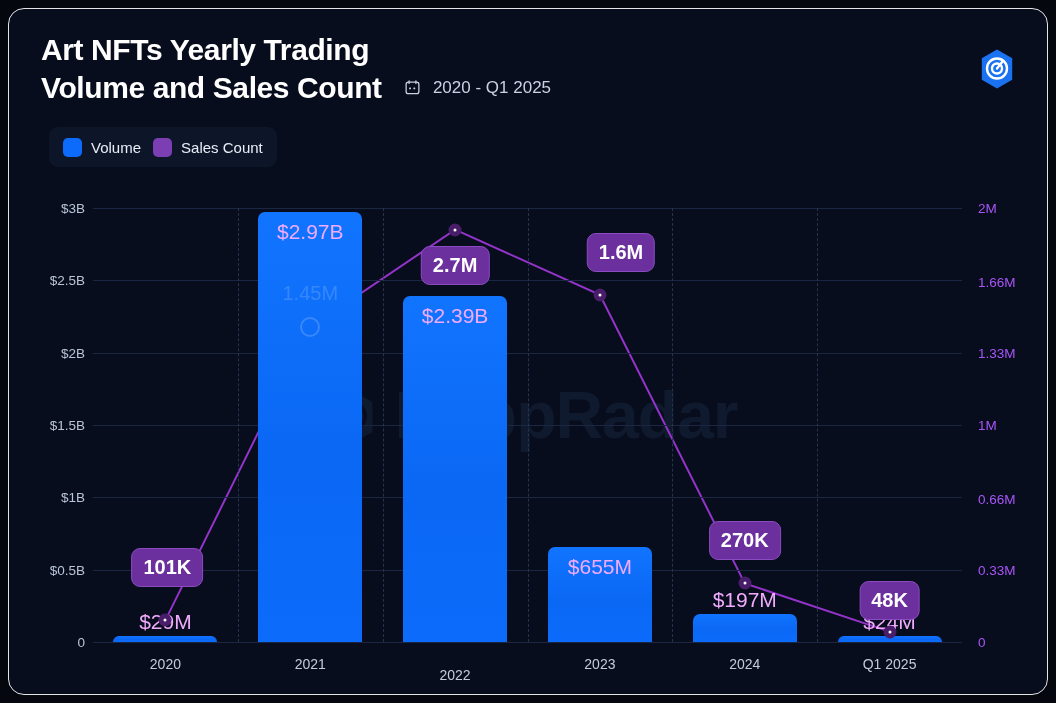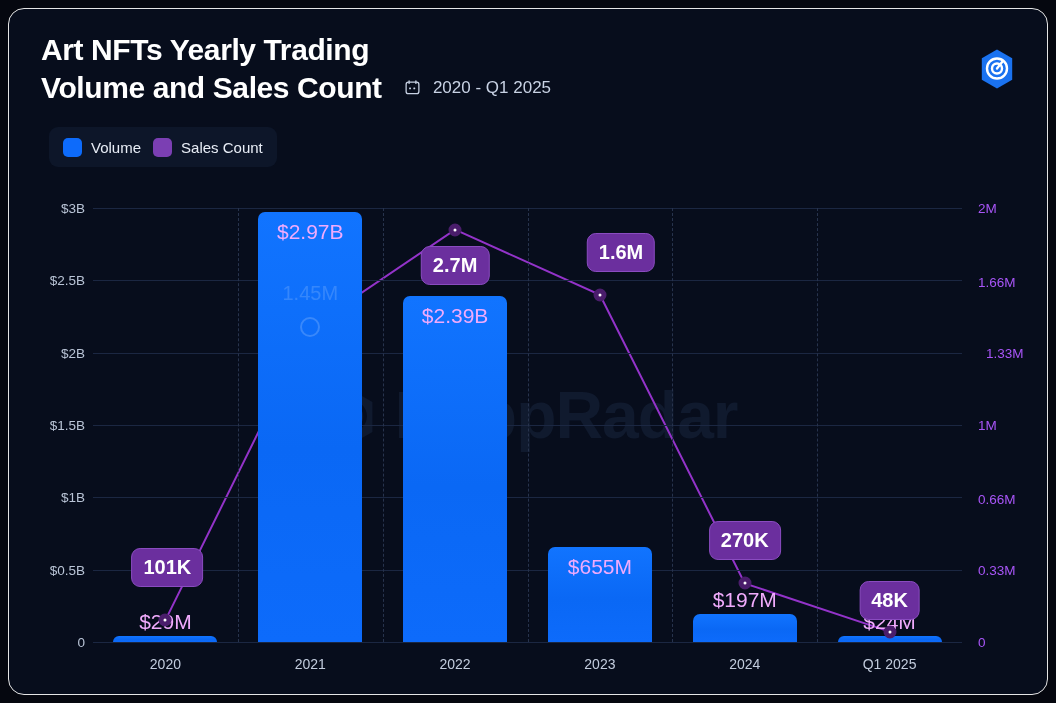--- a/index.html
+++ b/index.html
@@ -210,41 +210,41 @@
       <div class="ytick-left" style="right: auto; left: -62px; top: 361.667px; width: 54px; text-align: right;">$0.5B</div>
       <div class="ytick-right" style="left: 885px; top: 362.39px;">0.33M</div>
       <div class="gridline" style="top: 289.333px;"></div>
       <div class="ytick-left" style="right: auto; left: -62px; top: 289.333px; width: 54px; text-align: right;">$1B</div>
       <div class="ytick-right" style="left: 885px; top: 290.78px;">0.66M</div>
       <div class="gridline" style="top: 217px;"></div>
       <div class="ytick-left" style="right: auto; left: -62px; top: 217px; width: 54px; text-align: right;">$1.5B</div>
       <div class="ytick-right" style="left: 885px; top: 217px;">1M</div>
       <div class="gridline" style="top: 144.667px;"></div>
       <div class="ytick-left" style="right: auto; left: -62px; top: 144.667px; width: 54px; text-align: right;">$2B</div>
-      <div class="ytick-right" style="left: 885px; top: 145.39px; margin-left: 8px;">1.33M</div>
+      <div class="ytick-right" style="left: 885px; top: 145.39px;">1.33M</div>
       <div class="gridline" style="top: 72.3333px;"></div>
       <div class="ytick-left" style="right: auto; left: -62px; top: 72.3333px; width: 54px; text-align: right;">$2.5B</div>
       <div class="ytick-right" style="left: 885px; top: 73.78px;">1.66M</div>
       <div class="gridline" style="top: 0px;"></div>
       <div class="ytick-left" style="right: auto; left: -62px; top: 0px; width: 54px; text-align: right;">$3B</div>
       <div class="ytick-right" style="left: 885px; top: 0px;">2M</div>
       <div class="vdiv" style="left: 144.833px;"></div>
       <div class="vdiv" style="left: 289.667px;"></div>
       <div class="vdiv" style="left: 434.5px;"></div>
       <div class="vdiv" style="left: 579.333px;"></div>
       <div class="vdiv" style="left: 724.167px;"></div>
       <div class="bar" style="left: 20.4167px; width: 104px; height: 6px;"></div>
       <div class="bar-value" style="left: 72.4167px; top: 402px;">$29M</div>
       <div class="xlabel" style="left: 72.4167px;">2020</div>
       <div class="bar" style="left: 165.25px; width: 104px; height: 429.66px;"></div>
       <div class="bar-value" style="left: 217.25px; top: 12.34px;">$2.97B</div>
       <div class="xlabel" style="left: 217.25px;">2021</div>
       <div class="bar" style="left: 310.083px; width: 104px; height: 345.753px;"></div>
       <div class="bar-value" style="left: 362.083px; top: 96.2467px;">$2.39B</div>
-      <div class="xlabel" style="left: 362.083px;">2022</div>
+      <div class="xlabel" style="left: 362.083px; margin-top: 11px;">2022</div>
       <div class="bar" style="left: 454.917px; width: 104px; height: 94.7567px;"></div>
       <div class="bar-value" style="left: 506.917px; top: 347.243px;">$655M</div>
       <div class="xlabel" style="left: 506.917px;">2023</div>
       <div class="bar" style="left: 599.75px; width: 104px; height: 28.4993px;"></div>
       <div class="bar-value" style="left: 651.75px; top: 379.501px;">$197M</div>
       <div class="xlabel" style="left: 651.75px;">2024</div>
       <div class="bar" style="left: 744.583px; width: 104px; height: 6px;"></div>
       <div class="bar-value" style="left: 796.583px; top: 402px;">$24M</div>
       <div class="xlabel" style="left: 796.583px;">Q1 2025</div>
       <div class="point-dot" style="left: 72.4167px; top: 412.083px;"></div>

